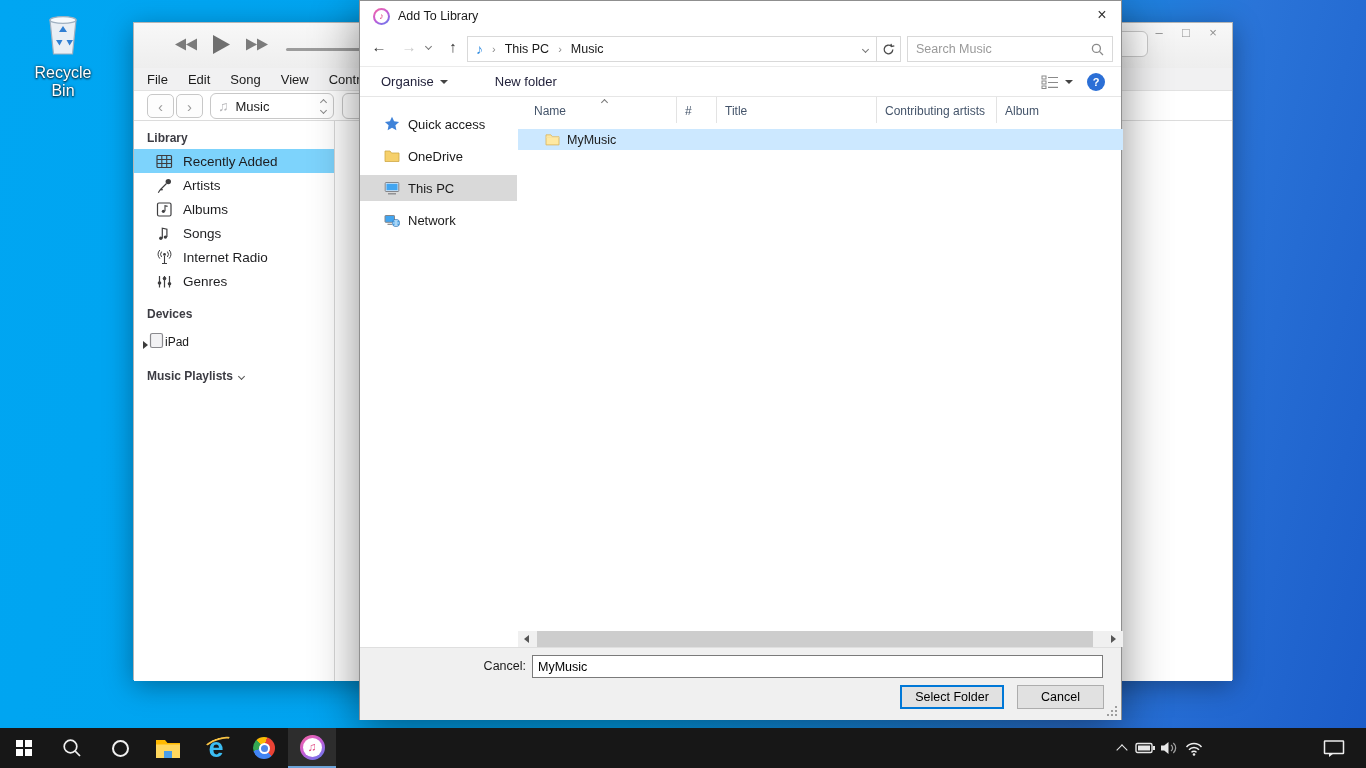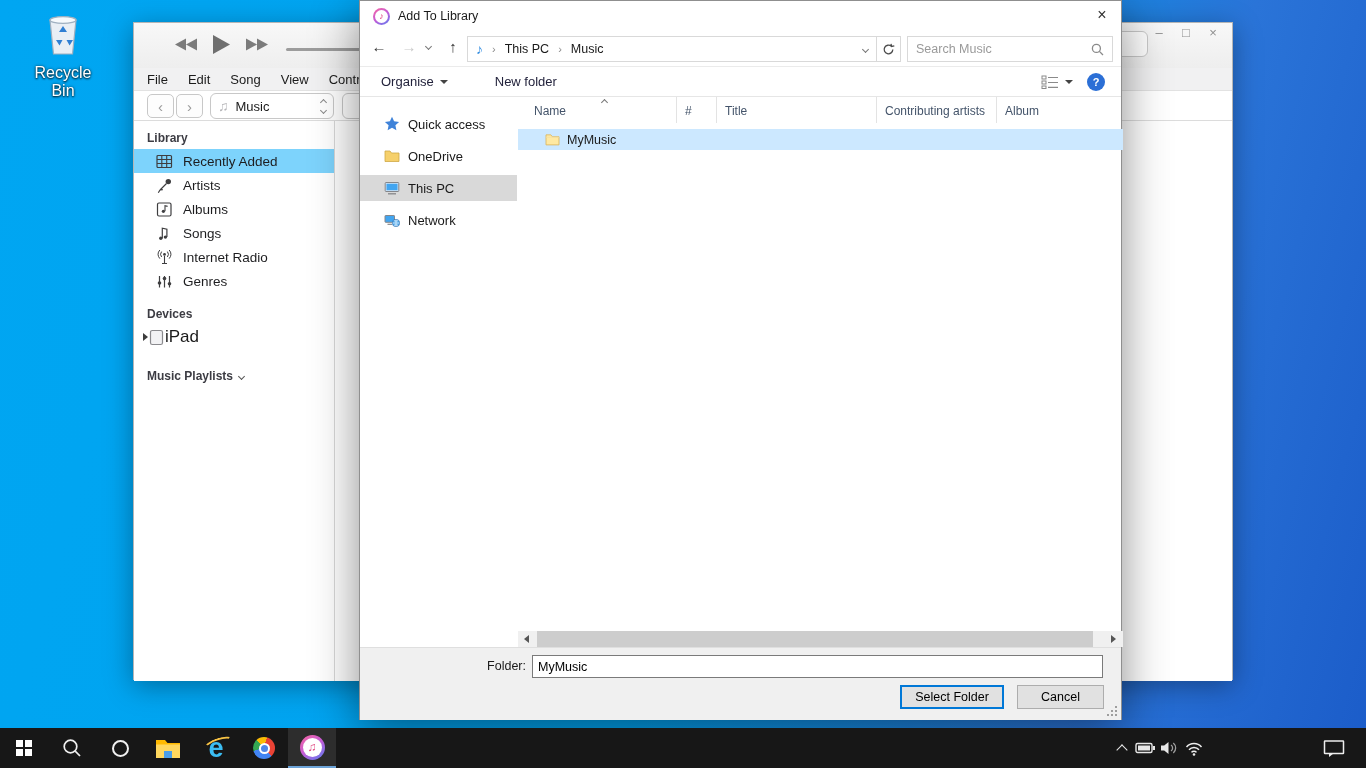--- a/index.html
+++ b/index.html
@@ -38,21 +38,21 @@
   .cv { width:5px; height:5px; border-right:1.4px solid #8a8a8a; border-bottom:1.4px solid #8a8a8a; }
   .cv.down { transform:rotate(45deg); }
   .cv.up { transform:rotate(-135deg); }
   .it-partialbtn { position:absolute; left:208px; top:2px; width:26px; height:26px; border:1px solid #c8c8c8; border-radius:6px; background:#fff; }
   .it-body { position:absolute; left:0; top:98px; width:100%; height:560px; background:#fff; }
   .it-sidebar { position:absolute; left:0; top:0; width:201px; height:100%; border-right:1px solid #d8d8d8; background:#fff; }
   .sb-header { margin:10px 0 4px 13px; font-size:12px; font-weight:bold; color:#3c3c43; display:flex; align-items:center; gap:6px; }
   .sb-item { position:relative; height:24px; display:flex; align-items:center; padding-left:22px; gap:10px; font-size:13.5px; color:#1d1d1f; }
   .sb-item.sel { background:#7dd3fc; }
   .sb-item .ic { width:17px; height:17px; flex:0 0 17px; }
-  .sb-devrow { height:24px; display:flex; align-items:center; padding-left:9px; font-size:17px; }
+  .sb-devrow { height:24px; display:flex; align-items:flex-end; padding-left:9px; font-size:12px; }
   .tri-right { width:0; height:0; border-left:5px solid #3c3c3c; border-top:4px solid transparent; border-bottom:4px solid transparent; }
 
   
   #dialog { position:absolute; left:359px; top:0; width:763px; height:720px; background:#fff;
     border:1px solid #8f8f8f; box-shadow:0 12px 44px rgba(0,0,0,.45); }
   .dlg-title { position:absolute; left:0; top:0; width:100%; height:30px; display:flex; align-items:center; padding-left:13px; gap:8px; }
   .dlg-title .t { font-size:12.5px; }
   .dlg-close { position:absolute; right:6px; top:0; width:26px; height:28px; display:flex; align-items:center; justify-content:center;
     font-size:16px; color:#333; }
   .dlg-nav { position:absolute; left:0; top:30px; width:100%; height:36px; border-bottom:1px solid #ebebeb; }
@@ -384,21 +384,21 @@
             <i class="tri-l"></i>
           </div>
         <div class="hs-thumb"></div>
         <div class="hs-btn right">
             <i class="tri-r"></i>
           </div>
       </div>
     </div>
 
     <div class="dlg-footer">
-      <div class="folder-lbl">Folder:</div>
+      <div class="folder-lbl">Cancel:</div>
       <input class="folder-input" type="text" value="MyMusic" style="">
       <button class="btn primary">Select Folder</button>
       <button class="btn plain">Cancel</button>
       <div class="grip">
           <i></i>
           <i></i>
           <i></i>
           <i></i>
           <i></i>
           <i></i>

